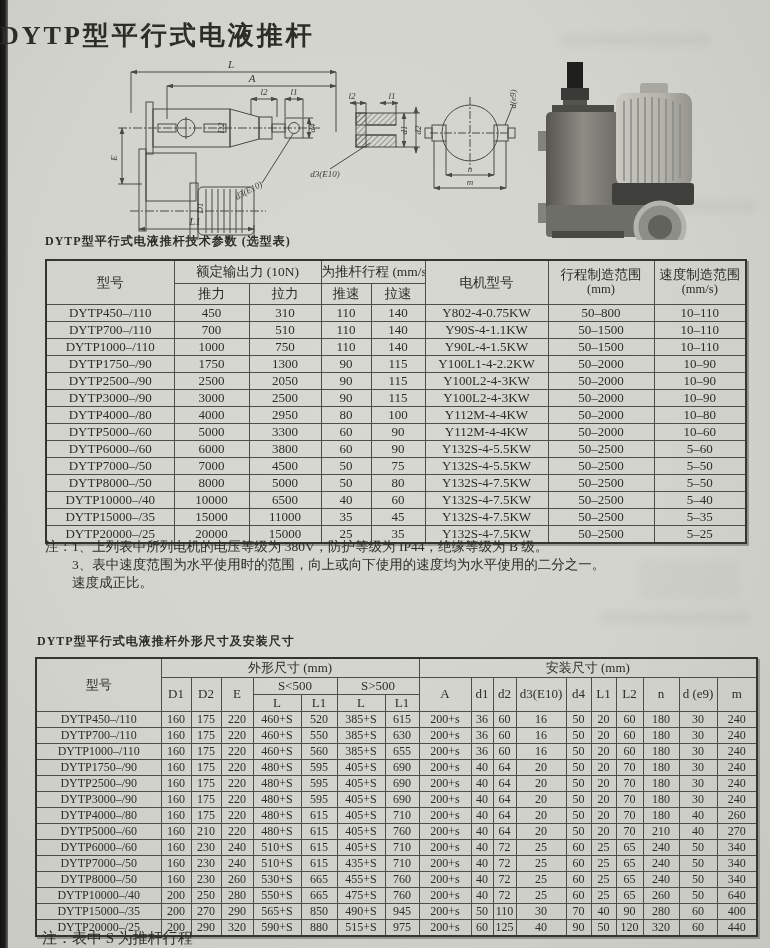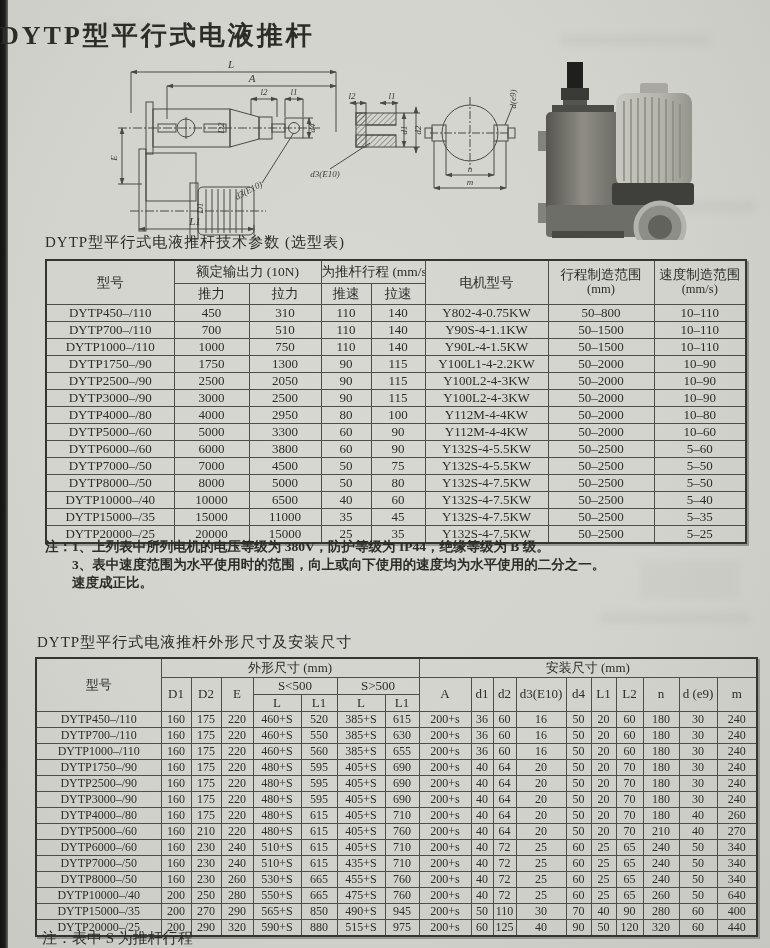--- a/index.html
+++ b/index.html
@@ -6,38 +6,38 @@
   body{
     width:770px;height:948px;position:relative;overflow:hidden;
     font-family:"Liberation Serif","DejaVu Serif",serif;color:#2d2d28;
     background:radial-gradient(ellipse at 45% 40%, #d8d8d3 0%, #d3d3ce 55%, #c7c7c2 100%);
   }
   .scan-edge{position:absolute;left:0;top:0;width:8px;height:948px;
     background:linear-gradient(90deg,#141412 0%,#1b1b19 60%,#6a6a66 100%);}
   .smudge{position:absolute;background:#9a9a94;opacity:.12;filter:blur(3px);border-radius:4px;}
   .title{position:absolute;left:0;top:18px;width:770px;
     font-size:26px;font-weight:bold;letter-spacing:3px;}
-  .caption{position:absolute;font-size:15px;font-weight:normal;letter-spacing:1px;}
+  .caption{position:absolute;font-size:12px;font-weight:bold;letter-spacing:1px;}
   #cap1{left:45px;top:233px}
   #cap2{left:37px;top:633px}
   table{border-collapse:collapse;position:absolute;table-layout:fixed;background:transparent;
     box-shadow:2px 2px 0 rgba(40,40,36,.35);}
   th,td{border:1px solid #4e4e47;text-align:center;vertical-align:middle;
     padding:0;font-weight:normal;white-space:nowrap;overflow:hidden;}
   table{border:2px solid #35352f}
   #t1{left:45px;top:259px;width:700px}
   #t1 th{font-size:13.5px;line-height:15px}
   #t1 td{font-size:13px}
   #t1 tbody tr{height:16.2px}
   #t2{left:35px;top:657px;width:721px}
   #t2 th{font-size:13px;line-height:14px}
   #t2 td{font-size:12px}
   #t2 tbody tr{height:15.8px}
   .unit{font-size:12.5px}
-  .notes{position:absolute;left:45px;top:538px;width:690px;font-size:13.5px;line-height:18px;font-weight:bold;}
+  .notes{position:absolute;left:45px;top:538px;width:690px;font-size:13.5px;line-height:18px;}
   .note-line{white-space:nowrap}
   .note-line + .note-line{padding-left:27px}
   .footnote{position:absolute;left:42px;top:929px;font-size:15px;}
   svg text{font-family:"Liberation Serif","DejaVu Serif",serif;}
 </style>
 </head>
 <body>
 
 <div class="scan-edge"></div>
 <div class="smudge" style="left:90px;top:22px;width:70px;height:12px"></div>

